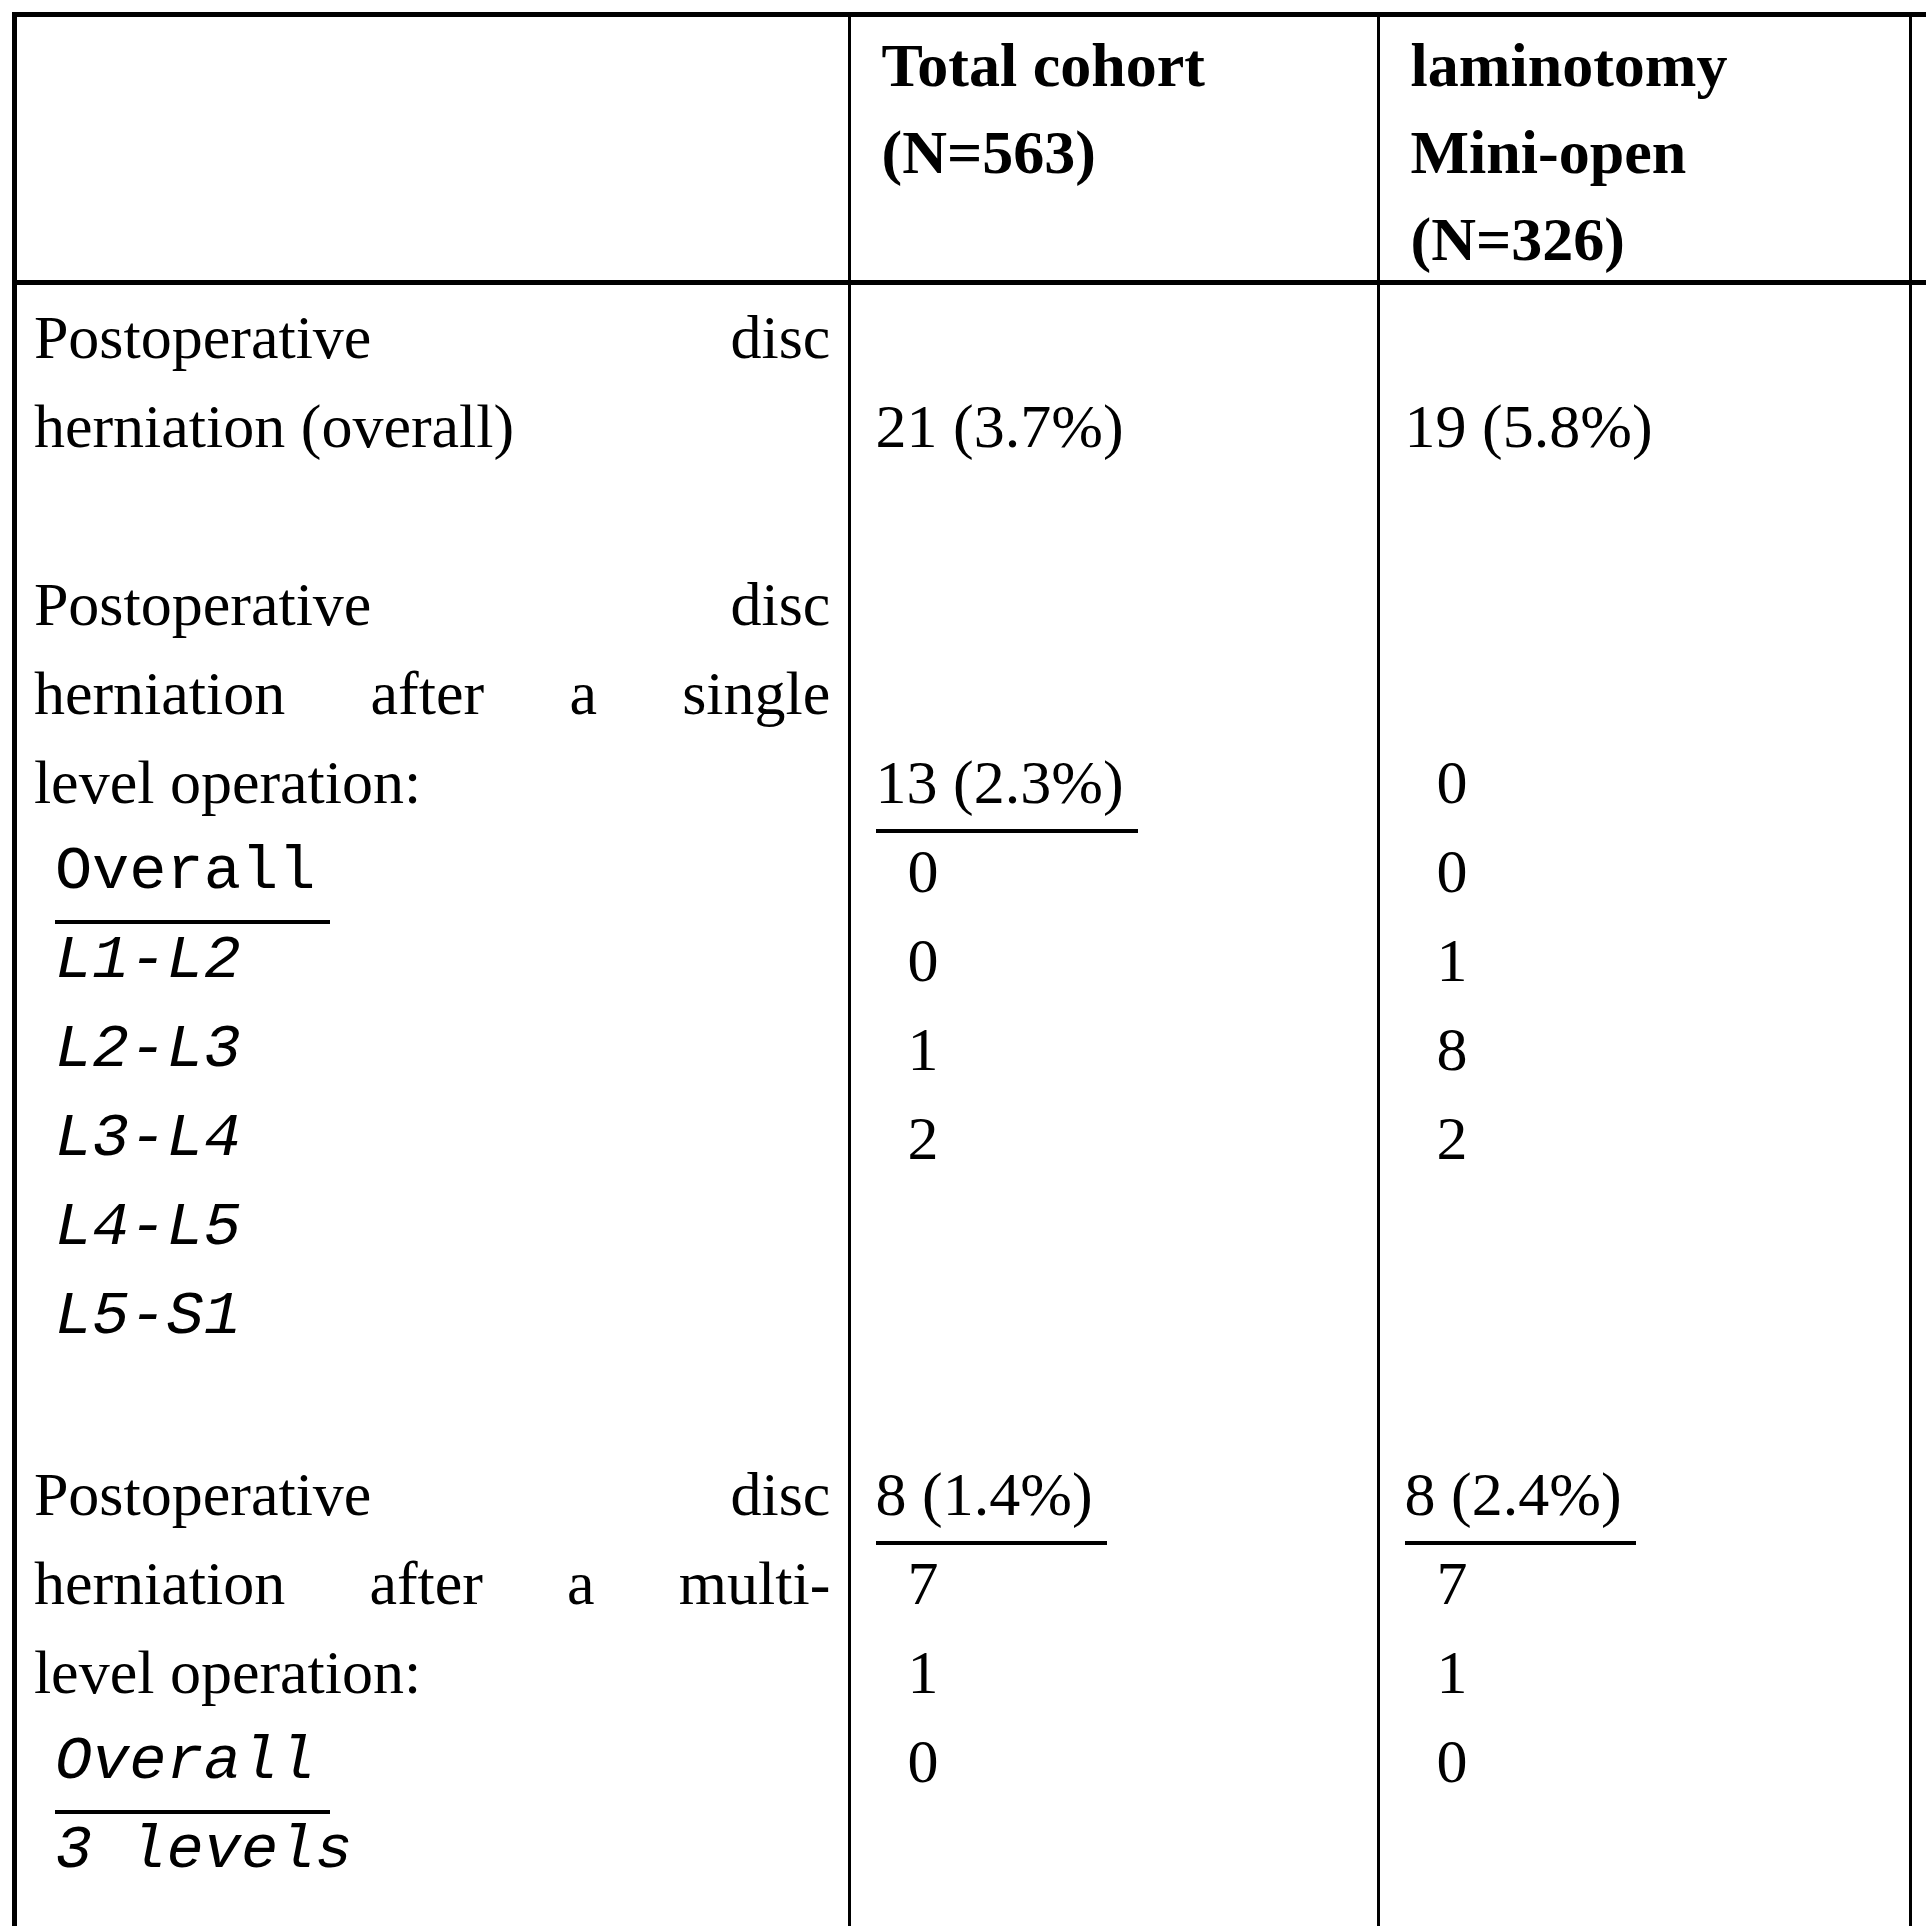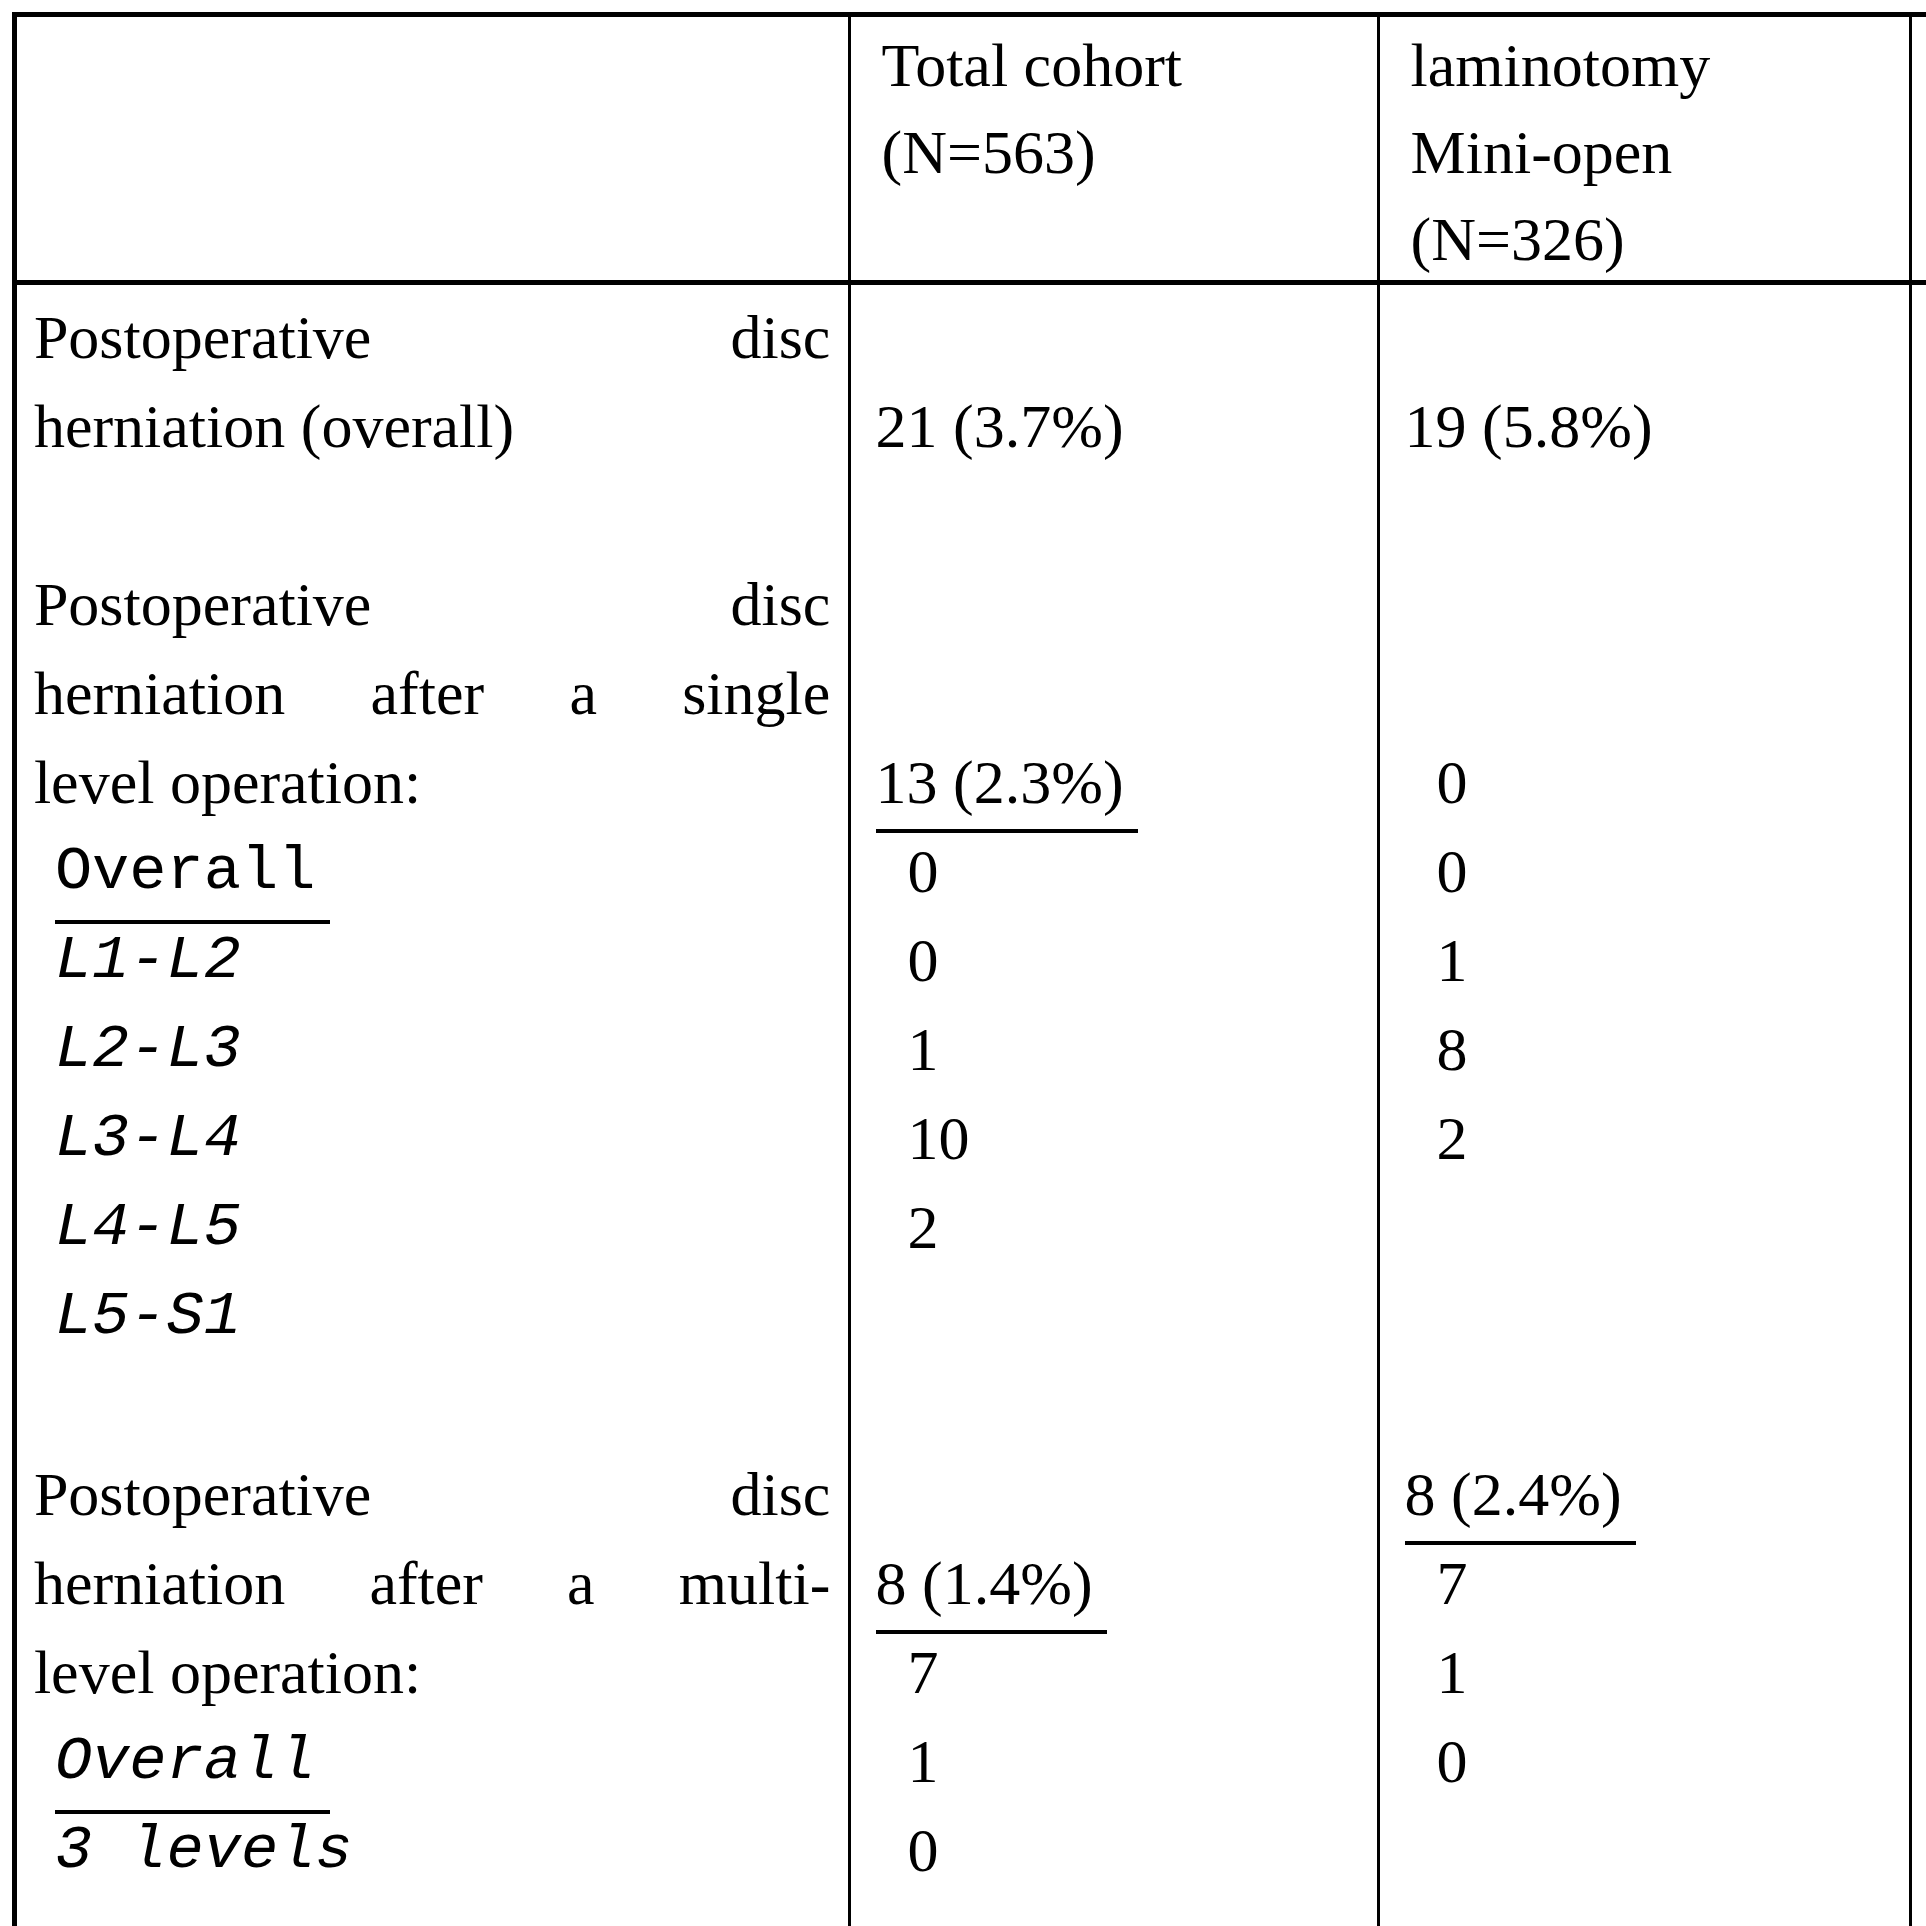--- a/index.html
+++ b/index.html
@@ -12,21 +12,21 @@
   .table{
     position:absolute;left:11.6px;top:11.6px;width:2845px;height:2398px;
     border:5.4px solid #000;box-sizing:border-box;
     display:flex;flex-direction:column;background:#fff;
   }
   .grid{display:grid;grid-template-columns:831px 529px 532px 570px auto;}
   .hdr{height:263px;flex:0 0 auto;}
   .hcell{padding:5.8px 33px 0 31px;box-sizing:border-box;overflow:hidden;}
   .hcell.first{padding-left:0;}
   .hcell + .hcell{border-left:3.1px solid #000;}
-  .hln{height:87px;line-height:87px;white-space:nowrap;}
+  .hln{height:87px;line-height:87px;white-space:nowrap;font-weight:bold;}
   .body{height:1810px;flex:0 0 auto;border-top:5.4px solid #000;}
   .bcol{padding-top:8.5px;box-sizing:border-box;overflow:hidden;}
   .bcol + .bcol{border-left:3.1px solid #000;}
   .bcol.c0{padding-left:17.3px;padding-right:17.3px;}
   .bcol.c1,.bcol.c2,.bcol.c3{padding-left:25px;padding-right:11.6px;}
   .ln{height:89px;line-height:89px;white-space:nowrap;}
   .jst{text-align:justify;text-align-last:justify;white-space:normal;}
   .b{font-weight:normal;}
   .i{font-style:italic;}
   .ind1{padding-left:21px;font-family:Liberation Mono, monospace;}
@@ -81,21 +81,20 @@
     <div class="bcol c1">
         <div class="ln"><span></span></div>
         <div class="ln"><span>21 (3.7%)</span></div>
         <div class="ln"><span></span></div>
         <div class="ln"><span></span></div>
         <div class="ln"><span></span></div>
         <div class="ln"><span class="u">13 (2.3%)</span></div>
         <div class="ln ind2"><span>0</span></div>
         <div class="ln ind2"><span>0</span></div>
         <div class="ln ind2"><span>1</span></div>
-        <div class="ln ind2"><span>10</span></div>
         <div class="ln ind2"><span>2</span></div>
         <div class="ln"><span></span></div>
         <div class="ln"><span></span></div>
         <div class="ln"><span></span></div>
         <div class="ln"><span class="u">8 (1.4%)</span></div>
         <div class="ln ind2"><span>7</span></div>
         <div class="ln ind2"><span>1</span></div>
         <div class="ln ind2"><span>0</span></div>
         <div class="ln"><span></span></div>
       </div>

